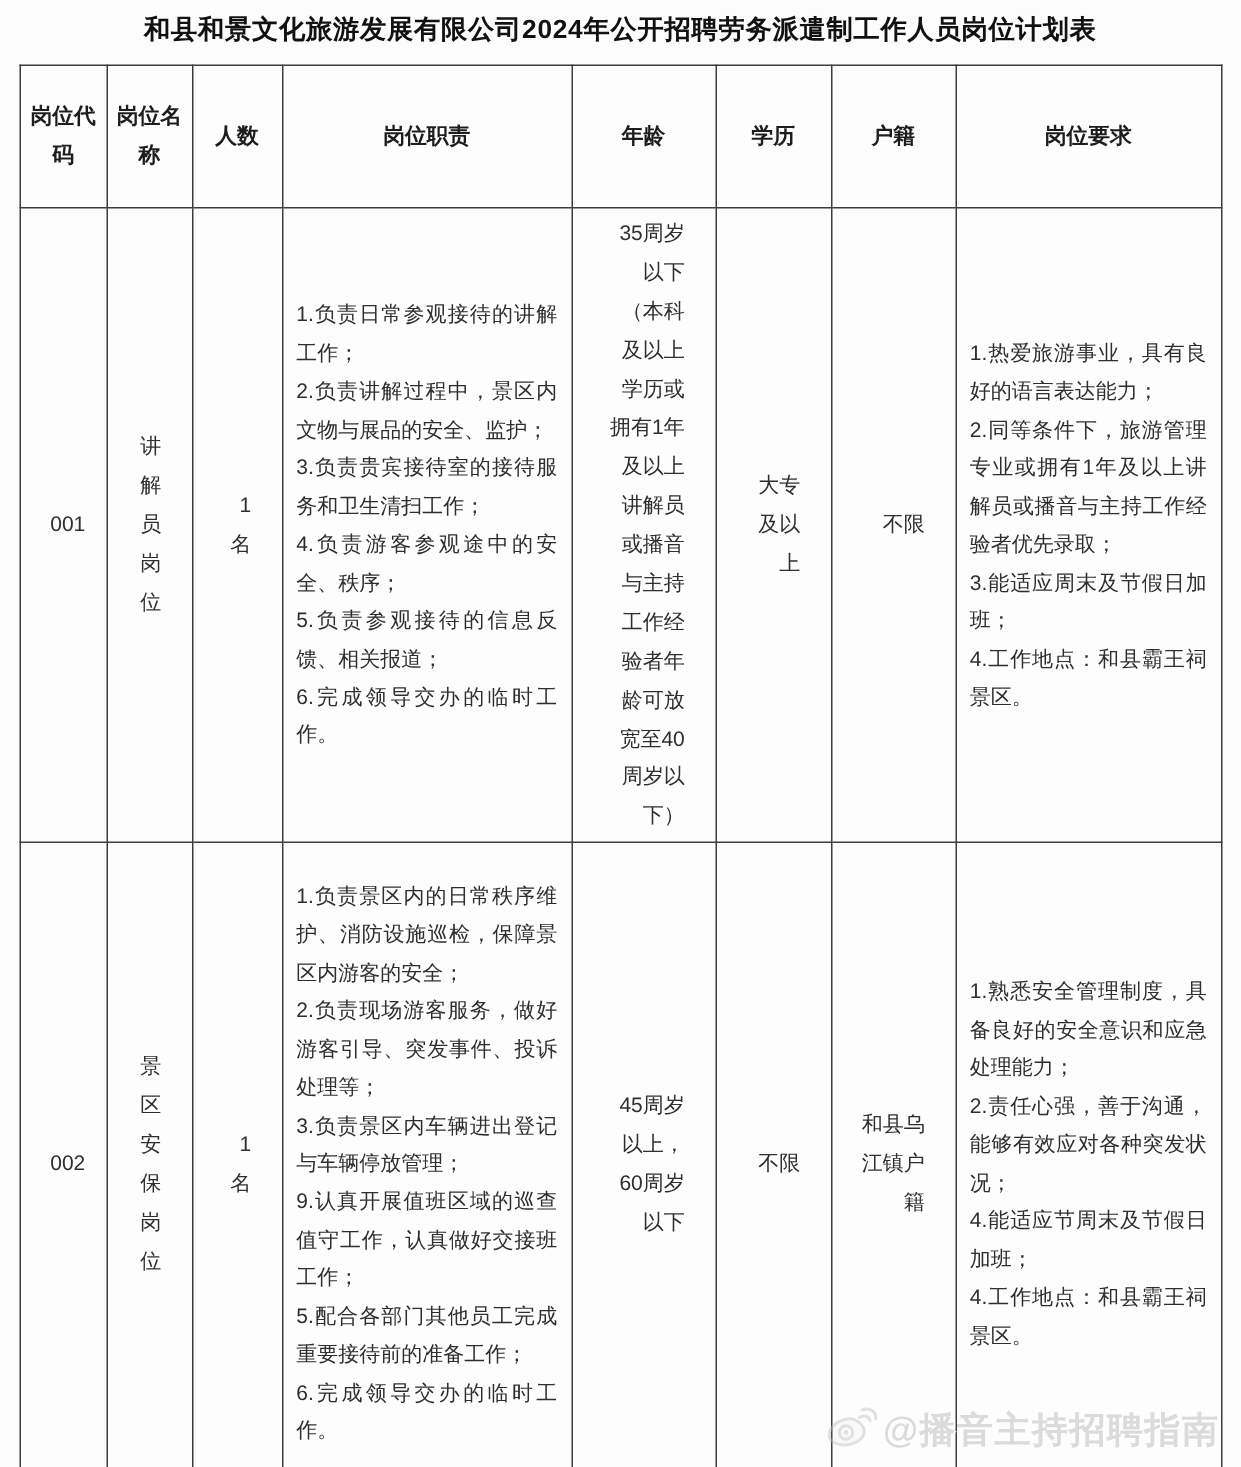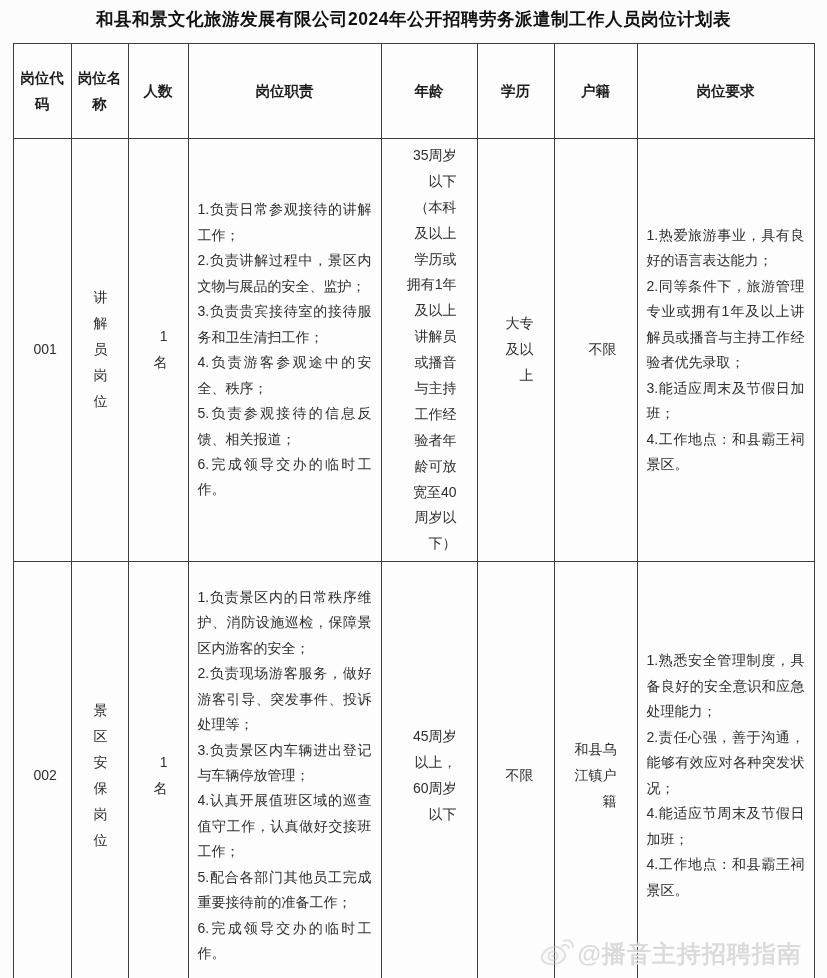--- a/index.html
+++ b/index.html
@@ -80,21 +80,21 @@
     color: #6d28d9;
   }
   td.total-count {
     text-align: center;
     font-weight: bold;
     font-size: 15px;
     color: #a16207;
   }
   .watermark {
     position: absolute;
-    right: 25px;
+    right: 14px;
     bottom: 8px;
     display: flex;
     align-items: flex-start;
     gap: 4px;
     pointer-events: none;
   }
   .watermark-text {
     font-size: 24px;
     font-weight: bold;
     color: rgba(190,190,190,0.55);
@@ -158,21 +158,21 @@
     </tr>
 
     <tr class="row-2">
       <td class="center">002</td>
       <td class="center">景区安保岗位</td>
       <td class="center">1名</td>
       <td class="list-cell">
             <div class="list-line">1.负责景区内的日常秩序维护、消防设施巡检，保障景区内游客的安全；</div>
             <div class="list-line">2.负责现场游客服务，做好游客引导、突发事件、投诉处理等；</div>
             <div class="list-line">3.负责景区内车辆进出登记与车辆停放管理；</div>
-            <div class="list-line">4.认真开展值班区域的巡查值守工作，认真做好交接班工作；</div>
+            <div class="list-line">9.认真开展值班区域的巡查值守工作，认真做好交接班工作；</div>
             <div class="list-line">5.配合各部门其他员工完成重要接待前的准备工作；</div>
             <div class="list-line">6.完成领导交办的临时工作。</div>
           </td>
       <td class="center">45周岁以上，60周岁以下</td>
       <td class="center">不限</td>
       <td class="center">和县乌江镇户籍</td>
       <td class="list-cell">
             <div class="list-line">1.熟悉安全管理制度，具备良好的安全意识和应急处理能力；</div>
             <div class="list-line">2.责任心强，善于沟通，能够有效应对各种突发状况；</div>
             <div class="list-line">4.能适应节周末及节假日加班；</div>

